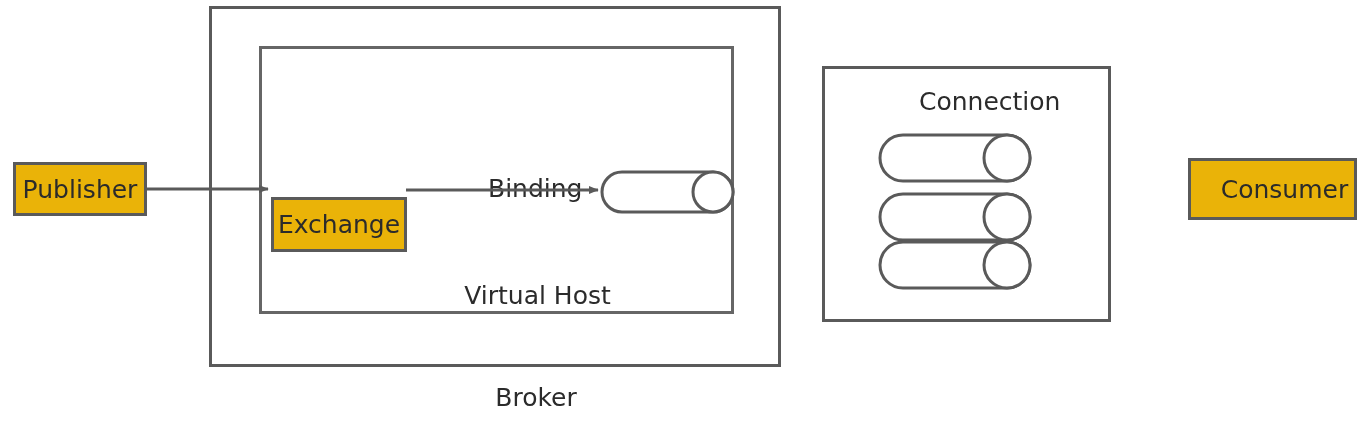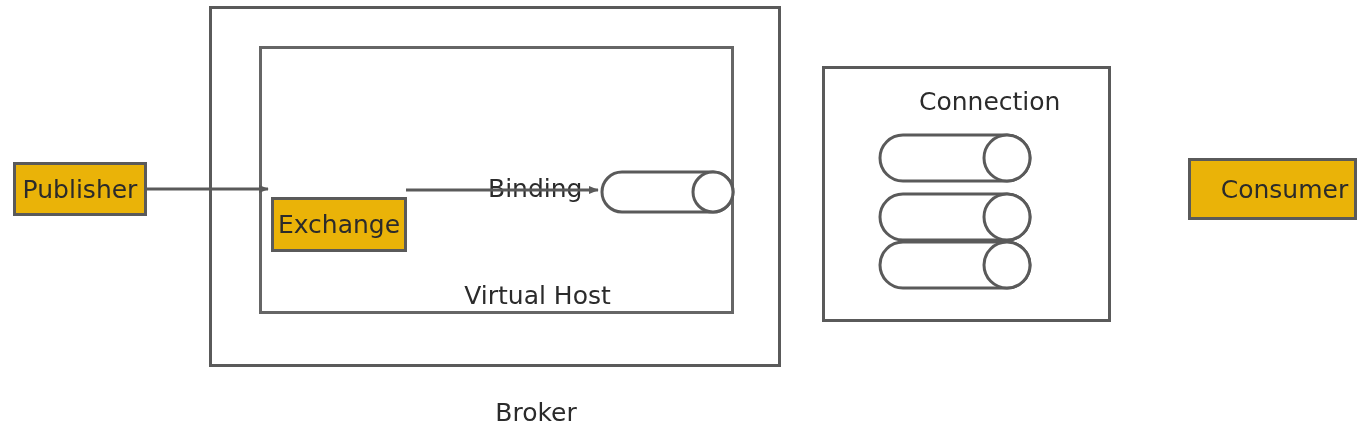--- a/index.html
+++ b/index.html
@@ -79,21 +79,21 @@
     align-items: center;
     justify-content: center;
   }
 </style>
 </head>
 <body>
 
 <div id="canvas">
 
   <div class="box" style="left:209px; top:6px; width:572px; height:361px;"></div>
-  <div class="centered-label" style="left:209px; top:398px; width:572px; height:28px;">Broker</div>
+  <div class="centered-label" style="left:209px; top:383px; width:572px; height:28px;">Broker</div>
 
   <div class="box-thin" style="left:259px; top:46px; width:475px; height:268px;"></div>
   <div class="centered-label" style="left:259px; top:281px; width:475px; height:28px;">Virtual Host</div>
 
   <div class="node-box" style="left:13px; top:162px; width:134px; height:54px;">
     <span>Publisher</span>
   </div>
 
   <div class="node-box" style="left:271px; top:161px; width:136px; height:55px;margin-top:36px;">
     <span>Exchange</span>

